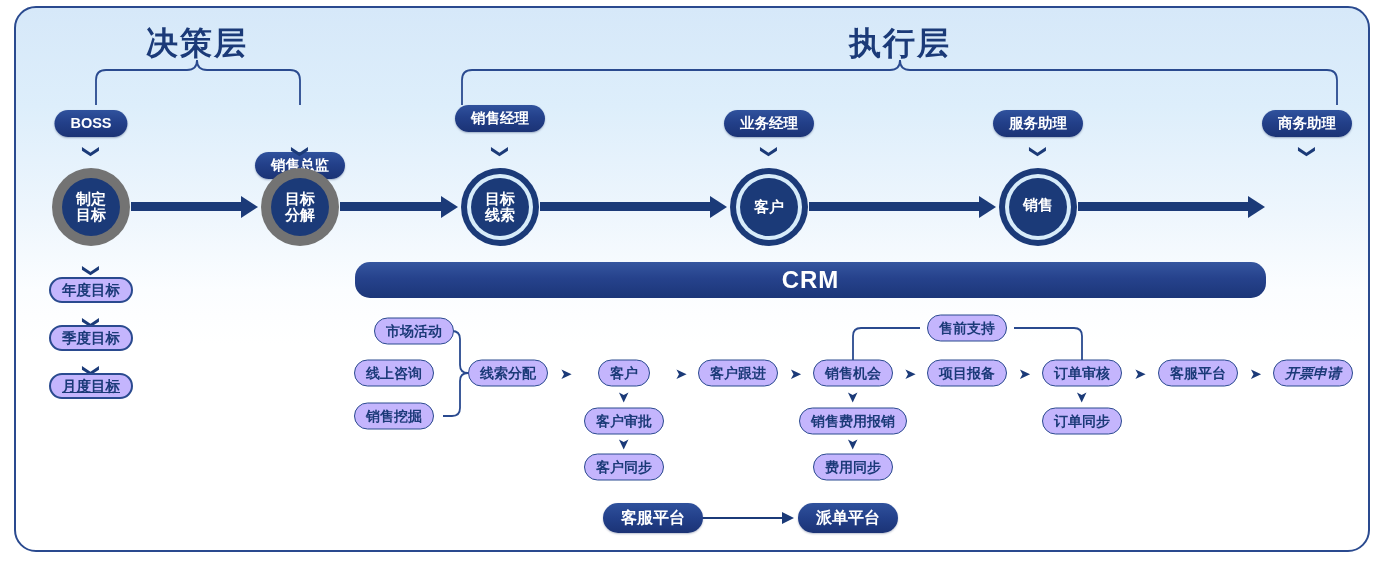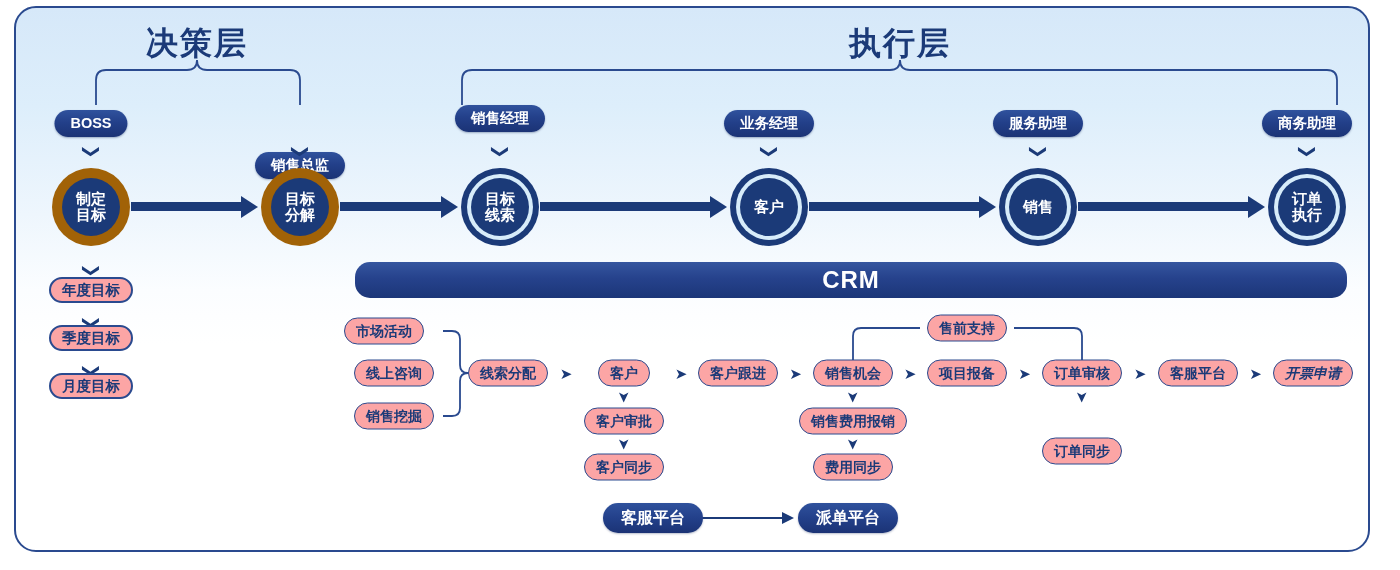--- a/index.html
+++ b/index.html
@@ -30,21 +30,21 @@
   }
   .chev{position:absolute;transform:translateX(-50%);color:#1b3a78;font-size:17px;line-height:1;font-weight:bold;}
 
   
   .circ{
     position:absolute;transform:translate(-50%,-50%);
     width:78px;height:78px;border-radius:50%;
     display:flex;align-items:center;justify-content:center;
     z-index:3;
   }
-  .circ.sky{background:#a16207;}
+  .circ.sky{background:#737373;}
   .circ.ring{background:#1b3a78;}
   .circ .inner{
     width:58px;height:58px;border-radius:50%;
     background:#1b3a78;color:#ffffff;font-size:15px;font-weight:bold;
     display:flex;flex-direction:column;align-items:center;justify-content:center;
     line-height:1.08;text-align:center;
   }
   .circ.ring .inner{box-shadow:0 0 0 4px #d7ecfa;}
   .circ .inner span{display:block;white-space:nowrap;}
 
@@ -60,21 +60,21 @@
   .crm{
     position:absolute;border-radius:15px;
     background:linear-gradient(to bottom,#35569f 0%,#26428c 45%,#1c3678 100%);
     color:#ffffff;font-weight:bold;font-size:24px;letter-spacing:1px;
     display:flex;align-items:center;justify-content:center;
   }
 
   
   .pill{
     position:absolute;transform:translate(-50%,-50%);
-    border:1.6px solid #2a4a8f;border-radius:16px;background:#fca5a5;
+    border:1.6px solid #2a4a8f;border-radius:16px;background:#c4b5fd;
     color:#1b3a78;font-size:14px;font-weight:bold;white-space:nowrap;
     display:flex;align-items:center;justify-content:center;
     height:27px;padding:0 11px;box-sizing:border-box;
   }
   .pill.goal{border-width:2px;border-radius:15px;height:26px;font-size:14.5px;}
   .pill.solid{
     background:linear-gradient(to bottom,#2f519c 0%,#23408a 50%,#1b3375 100%);
     border:none;color:#ffffff;height:30px;border-radius:15px;font-size:16px;padding:0 18px;
     box-shadow:0 1px 2px rgba(20,40,90,.3);
   }
@@ -146,41 +146,35 @@
       <div class="inner">
         <span>目标</span>
         <span>线索</span>
       </div>
     </div>
     <div class="circ ring" style="left: 769px; top: 207px;">
       <div class="inner">
         <span>客户</span>
       </div>
     </div>
-    <div class="circ ring" style="left: 1038px; top: 207px;">
+    <div class="circ ring" style="left: 1038px; top: 207px; font-family: Liberation Mono, monospace;">
       <div class="inner">
         <span>销售</span>
-      </div>
-    </div>
-    <div class="circ ring" style="left: 1307px; top: 207px;">
-      <div class="inner">
-        <span>订单</span>
-        <span>执行</span>
       </div>
     </div>
     <div class="chev" style="left: 91px; top: 262px; transform: translateX(-50%) rotate(90deg);">❯</div>
     <div class="pill goal" style="left: 91px; top: 290px;">年度目标</div>
     <div class="chev" style="left: 91px; top: 314px; transform: translateX(-50%) rotate(90deg);">❯</div>
     <div class="pill goal" style="left: 91px; top: 338px;">季度目标</div>
     <div class="chev" style="left: 91px; top: 362px; transform: translateX(-50%) rotate(90deg);">❯</div>
-    <div class="pill goal" style="left: 91px; top: 386px;">月度目标</div>
-    <div class="crm" style="left: 355px; top: 262px; width: 992px; height: 36px;">
+    <div class="pill goal" style="left: 91px; top: 386px; text-decoration: underline;">月度目标</div>
+    <div class="crm" style="left: 355px; top: 262px; width: 911px; height: 36px;">
       <span>CRM</span>
     </div>
-    <div class="pill" style="left: 384px; top: 331px; text-align: center;">市场活动</div>
+    <div class="pill" style="left: 414px; top: 331px; text-align: center;">市场活动</div>
     <div class="pill" style="left: 394px; top: 373px;">线上咨询</div>
     <div class="pill" style="left: 394px; top: 416px;">销售挖掘</div>
     <div class="pill" style="left: 508px; top: 373px;">线索分配</div>
     <div class="pill" style="left: 624px; top: 373px;">客户</div>
     <div class="pill" style="left: 738px; top: 373px; text-align: center;">客户跟进</div>
     <div class="pill" style="left: 853px; top: 373px;">销售机会</div>
     <div class="pill" style="left: 967px; top: 373px;">项目报备</div>
     <div class="pill" style="left: 1082px; top: 373px;">订单审核</div>
     <div class="pill" style="left: 1198px; top: 373px;">客服平台</div>
     <div class="pill" style="left: 1313px; top: 373px; font-style: italic;">开票申请</div>
@@ -188,21 +182,21 @@
     <div class="ar-r" style="left: 681px; top: 373px;">➤</div>
     <div class="ar-r" style="left: 795.5px; top: 373px;">➤</div>
     <div class="ar-r" style="left: 910px; top: 373px;">➤</div>
     <div class="ar-r" style="left: 1024.5px; top: 373px;">➤</div>
     <div class="ar-r" style="left: 1140px; top: 373px;">➤</div>
     <div class="ar-r" style="left: 1255.5px; top: 373px;">➤</div>
     <div class="pill" style="left: 624px; top: 421px;">客户审批</div>
     <div class="pill" style="left: 624px; top: 467px;">客户同步</div>
     <div class="pill" style="left: 853px; top: 421px;">销售费用报销</div>
     <div class="pill" style="left: 853px; top: 467px;">费用同步</div>
-    <div class="pill" style="left: 1082px; top: 421px; margin-top: 30px;">订单同步</div>
+    <div class="pill" style="left: 1082px; top: 421px;">订单同步</div>
     <div class="ar-d" style="left: 624px; top: 397px; transform: translate(-50%, -50%) rotate(90deg);">➤</div>
     <div class="ar-d" style="left: 624px; top: 444px; transform: translate(-50%, -50%) rotate(90deg);">➤</div>
     <div class="ar-d" style="left: 853px; top: 397px; transform: translate(-50%, -50%) rotate(90deg);">➤</div>
     <div class="ar-d" style="left: 853px; top: 444px; transform: translate(-50%, -50%) rotate(90deg);">➤</div>
     <div class="ar-d" style="left: 1082px; top: 397px; transform: translate(-50%, -50%) rotate(90deg);">➤</div>
     <div class="pill" style="left: 967px; top: 328px;">售前支持</div>
     <div class="pill solid" style="left: 629px; top: 518px; margin-left: 24px;">客服平台</div>
     <div class="pill solid" style="left: 848px; top: 518px;">派单平台</div>
   </div>
 

